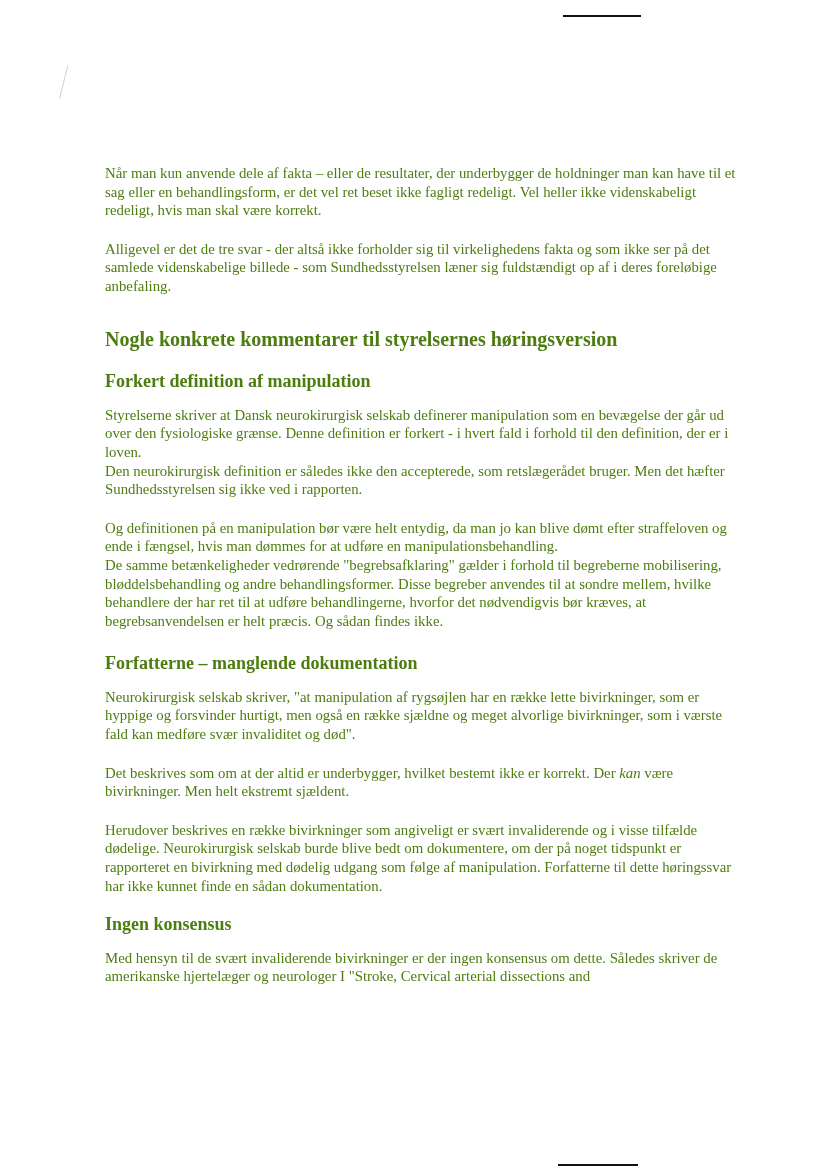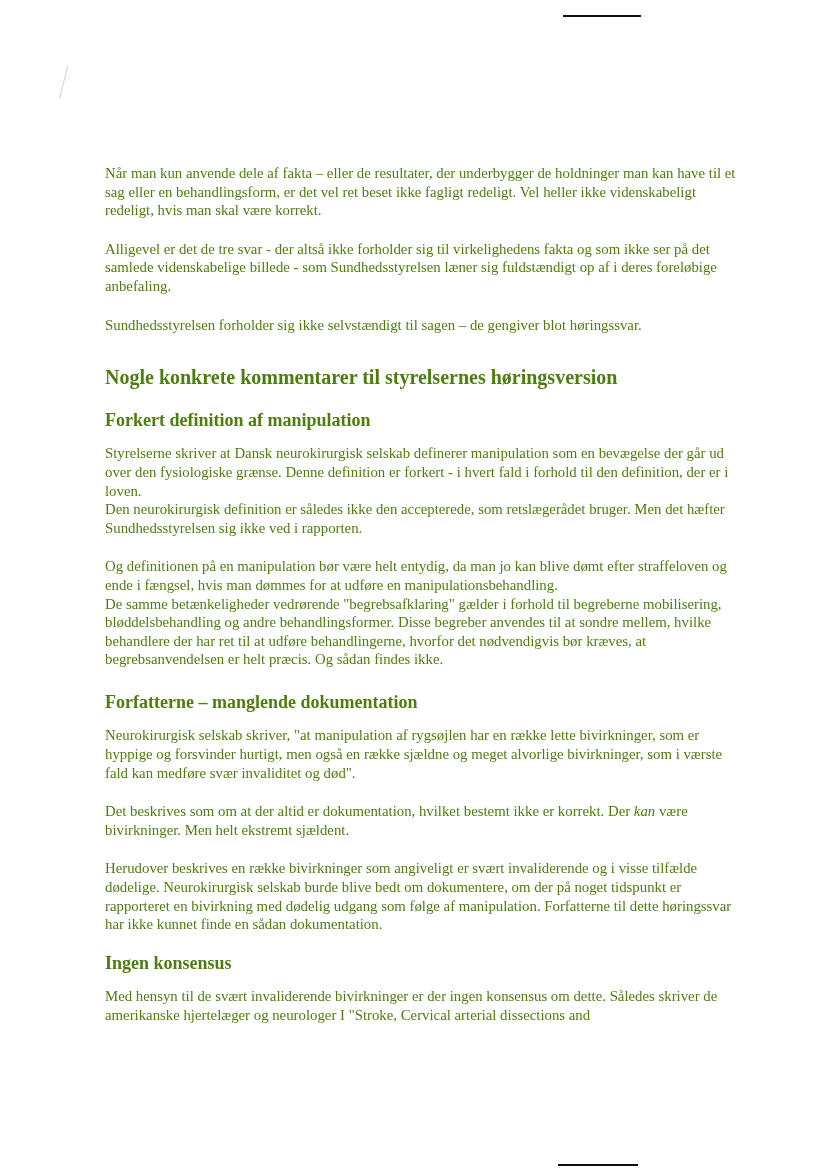--- a/index.html
+++ b/index.html
@@ -76,37 +76,36 @@
   <div class="artifact artifact-top"></div>
   <div class="artifact artifact-bottom"></div>
   <div class="pencil-mark"></div>
 
   <div class="doc">
 
     <p class="para">Når man kun anvende dele af fakta – eller de resultater, der underbygger de holdninger man kan have til et sag eller en behandlingsform, er det vel ret beset ikke fagligt redeligt. Vel heller ikke videnskabeligt redeligt, hvis man skal være korrekt.</p>
 
     <p class="para">Alligevel er det de tre svar - der altså ikke forholder sig til virkelighedens fakta og som ikke ser på det samlede videnskabelige billede - som Sundhedsstyrelsen læner sig fuldstændigt op af i deres foreløbige anbefaling.</p>
 
-    <p class="para">Sundhedsstyrelsen forholder sig ikke selvstændigt til sagen – de gengiver blot høringssvar.</p>
 
     <div class="h1">Nogle konkrete kommentarer til styrelsernes høringsversion</div>
 
     <div class="h2">Forkert definition af manipulation</div>
 
     <p class="para-joined">Styrelserne skriver at Dansk neurokirurgisk selskab definerer manipulation som en bevægelse der går ud over den fysiologiske grænse. Denne definition er forkert - i hvert fald i forhold til den definition, der er i loven.</p>
     <p class="para">Den neurokirurgisk definition er således ikke den accepterede, som retslægerådet bruger. Men det hæfter Sundhedsstyrelsen sig ikke ved i rapporten.</p>
 
     <p class="para-joined">Og definitionen på en manipulation bør være helt entydig, da man jo kan blive dømt efter straffeloven og ende i fængsel, hvis man dømmes for at udføre en manipulationsbehandling.</p>
     <p class="para">De samme betænkeligheder vedrørende "begrebsafklaring" gælder i forhold til begreberne mobilisering, bløddelsbehandling og andre behandlingsformer. Disse begreber anvendes til at sondre mellem, hvilke behandlere der har ret til at udføre behandlingerne, hvorfor det nødvendigvis bør kræves, at begrebsanvendelsen er helt præcis. Og sådan findes ikke.</p>
 
     <div class="h2">Forfatterne – manglende dokumentation</div>
 
     <p class="para">Neurokirurgisk selskab skriver, "at manipulation af rygsøjlen har en række lette bivirkninger, som er hyppige og forsvinder hurtigt, men også en række sjældne og meget alvorlige bivirkninger, som i værste fald kan medføre svær invaliditet og død".</p>
 
-    <p class="para"><span>Det beskrives som om at der altid er dokumentation, hvilket bestemt ikke er korrekt. Der </span><span class="it">kan</span><span> være bivirkninger. Men helt ekstremt sjældent.</span></p>
+    <p class="para"><span>Det beskrives som om at der altid er underbygger, hvilket bestemt ikke er korrekt. Der </span><span class="it">kan</span><span> være bivirkninger. Men helt ekstremt sjældent.</span></p>
 
     <p class="para">Herudover beskrives en række bivirkninger som angiveligt er svært invaliderende og i visse tilfælde dødelige. Neurokirurgisk selskab burde blive bedt om dokumentere, om der på noget tidspunkt er rapporteret en bivirkning med dødelig udgang som følge af manipulation.  Forfatterne til dette høringssvar har ikke kunnet finde en sådan dokumentation.</p>
 
     <div class="h2 h2-tight">Ingen konsensus</div>
 
     <p class="para">Med hensyn til de svært invaliderende bivirkninger er der ingen konsensus om dette. Således skriver de amerikanske hjertelæger og neurologer I "Stroke, Cervical arterial dissections and</p>
 
   </div>
 </div>
 

